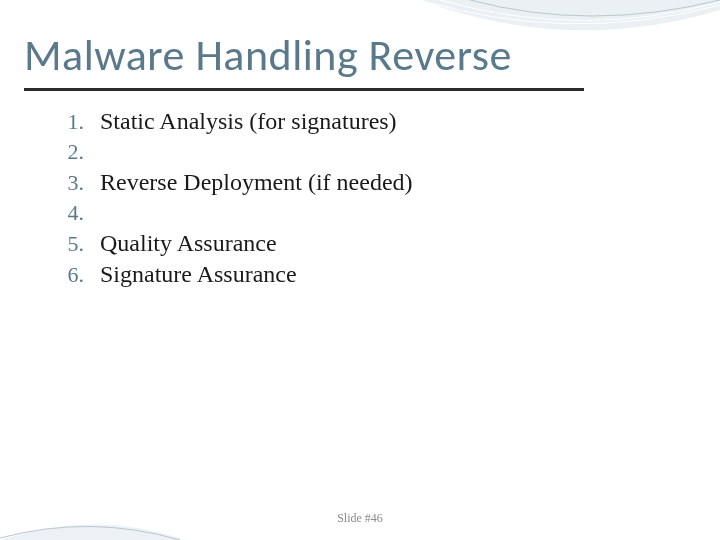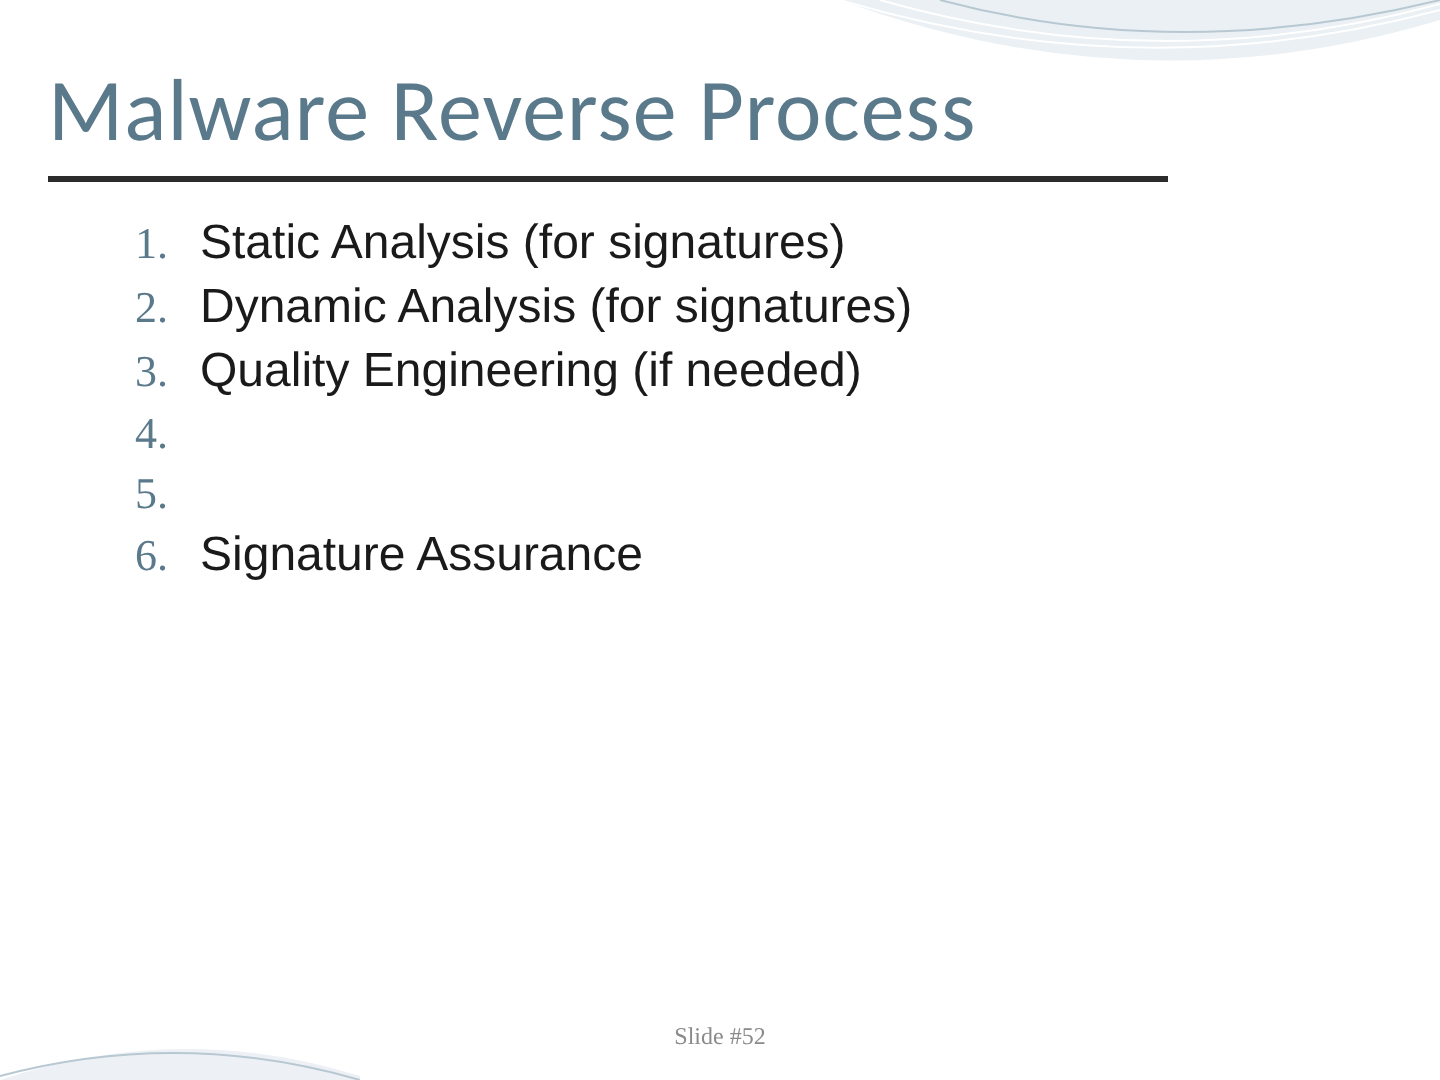--- a/index.html
+++ b/index.html
@@ -58,21 +58,21 @@
   .list-number {
     width: 34px;
     text-align: right;
     font-family: Georgia, serif;
     font-size: 22px;
     color: #5a7a8c;
     padding-right: 16px;
     flex-shrink: 0;
   }
   .list-text {
-    font-family: Liberation Sans, sans-serif;
+    font-family: Liberation Serif, serif;
     font-size: 24px;
     color: #1a1a1a;
   }
   .footer {
     position: absolute;
     bottom: 14px;
     left: 0;
     width: 100%;
     text-align: center;
     font-family: Georgia, serif;
@@ -93,48 +93,48 @@
 
 <div class="slide">
 
   <svg class="top-decoration" viewBox="0 0 300 60" preserveAspectRatio="none">
     <path d="M0,0 Q150,55 300,10 L300,0 Z" fill="#e8eef2" opacity="0.9"></path>
     <path d="M0,0 Q150,45 300,5" fill="none" stroke="#ffffff" stroke-width="1"></path>
     <path d="M20,0 Q160,40 300,2" fill="none" stroke="#ffffff" stroke-width="1"></path>
     <path d="M50,0 Q170,32 300,0" fill="none" stroke="#b8c8d2" stroke-width="1"></path>
   </svg>
 
-  <div class="title">Malware Reverse Process</div>
+  <div class="title">Malware Handling Reverse</div>
   <div class="title-underline"></div>
 
   <div class="list">
     <div class="list-row">
       <span class="list-number">1.</span>
       <span class="list-text">Static Analysis (for signatures)</span>
     </div>
     <div class="list-row">
       <span class="list-number">2.</span>
-      <span class="list-text">Dynamic Analysis (for signatures)</span>
     </div>
     <div class="list-row">
       <span class="list-number">3.</span>
-      <span class="list-text">Quality Engineering (if needed)</span>
+      <span class="list-text">Reverse Deployment (if needed)</span>
     </div>
     <div class="list-row">
       <span class="list-number">4.</span>
     </div>
     <div class="list-row">
       <span class="list-number">5.</span>
+      <span class="list-text">Quality Assurance</span>
     </div>
     <div class="list-row">
       <span class="list-number">6.</span>
       <span class="list-text">Signature Assurance</span>
     </div>
   </div>
 
   <svg class="bottom-decoration" viewBox="0 0 180 30" preserveAspectRatio="none">
     <path d="M0,30 Q90,0 180,28 L180,30 Z" fill="#e8eef2" opacity="0.8"></path>
     <path d="M0,28 Q90,4 180,30" fill="none" stroke="#b8c8d2" stroke-width="1"></path>
   </svg>
 
-  <div class="footer">Slide #52</div>
+  <div class="footer">Slide #46</div>
 
 </div>
 
 </body></html>

